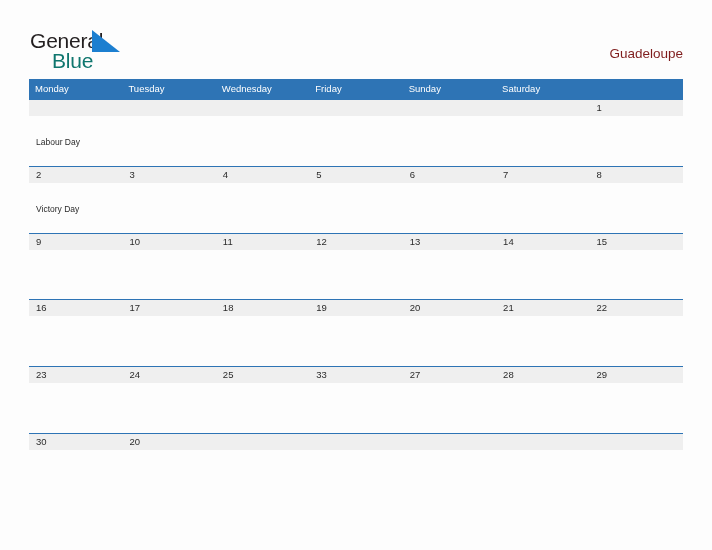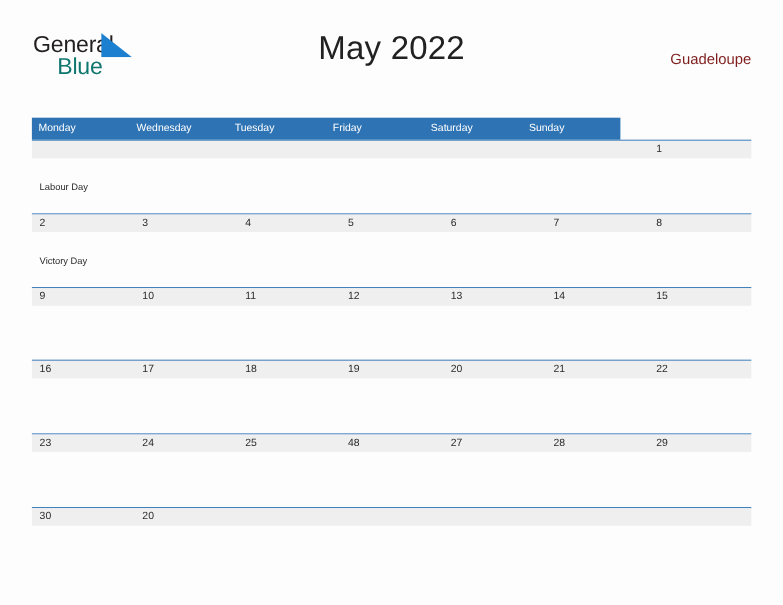--- a/index.html
+++ b/index.html
@@ -86,24 +86,23 @@
   
   .calendar {
     position: absolute;
     left: 29px;
     top: 79px;
     width: 654px;
   }
 
   .dow-row {
     display: flex;
-    width: 535px;
+    width: 654px;
     height: 20px;
     background: #2e74b5;
-    margin-top: 28px;
   }
   .dow-cell {
     width: 93.43px;
     height: 20px;
     line-height: 20px;
     color: #ffffff;
     font-size: 9.5px;
     padding-left: 6px;
     box-sizing: border-box;
     white-space: nowrap;
@@ -170,34 +169,33 @@
     <div class="logo">
       <span class="logo-general">General</span>
       <span class="logo-flag">
         <svg width="28" height="22" viewBox="0 0 28 22" xmlns="http://www.w3.org/2000/svg">
           <polygon points="0,0 28,22 0,22" fill="#1c7fd0"></polygon>
         </svg>
       </span>
       <span class="logo-blue">Blue</span>
     </div>
 
-    <div class="cal-title">May 2022</div>
 
     <div class="cal-location">Guadeloupe</div>
   </div>
 
   <div class="calendar">
 
     <div class="dow-row">
       <div class="dow-cell">Monday</div>
+      <div class="dow-cell">Tuesday</div>
       <div class="dow-cell">Wednesday</div>
-      <div class="dow-cell">Tuesday</div>
       <div class="dow-cell">Friday</div>
+      <div class="dow-cell">Sunday</div>
       <div class="dow-cell">Saturday</div>
-      <div class="dow-cell">Sunday</div>
     </div>
 
     <div class="week-row">
       <div class="num-band">
         <div class="num-cell"></div>
         <div class="num-cell"></div>
         <div class="num-cell"></div>
         <div class="num-cell"></div>
         <div class="num-cell"></div>
         <div class="num-cell"></div>
@@ -275,21 +273,21 @@
         <div class="event-cell"></div>
         <div class="event-cell"></div>
       </div>
     </div>
 
     <div class="week-row">
       <div class="num-band">
         <div class="num-cell">23</div>
         <div class="num-cell">24</div>
         <div class="num-cell">25</div>
-        <div class="num-cell">48</div>
+        <div class="num-cell">33</div>
         <div class="num-cell">27</div>
         <div class="num-cell">28</div>
         <div class="num-cell">29</div>
       </div>
     </div>
 
     <div class="week-row last-week">
       <div class="num-band">
         <div class="num-cell">30</div>
         <div class="num-cell">20</div>

